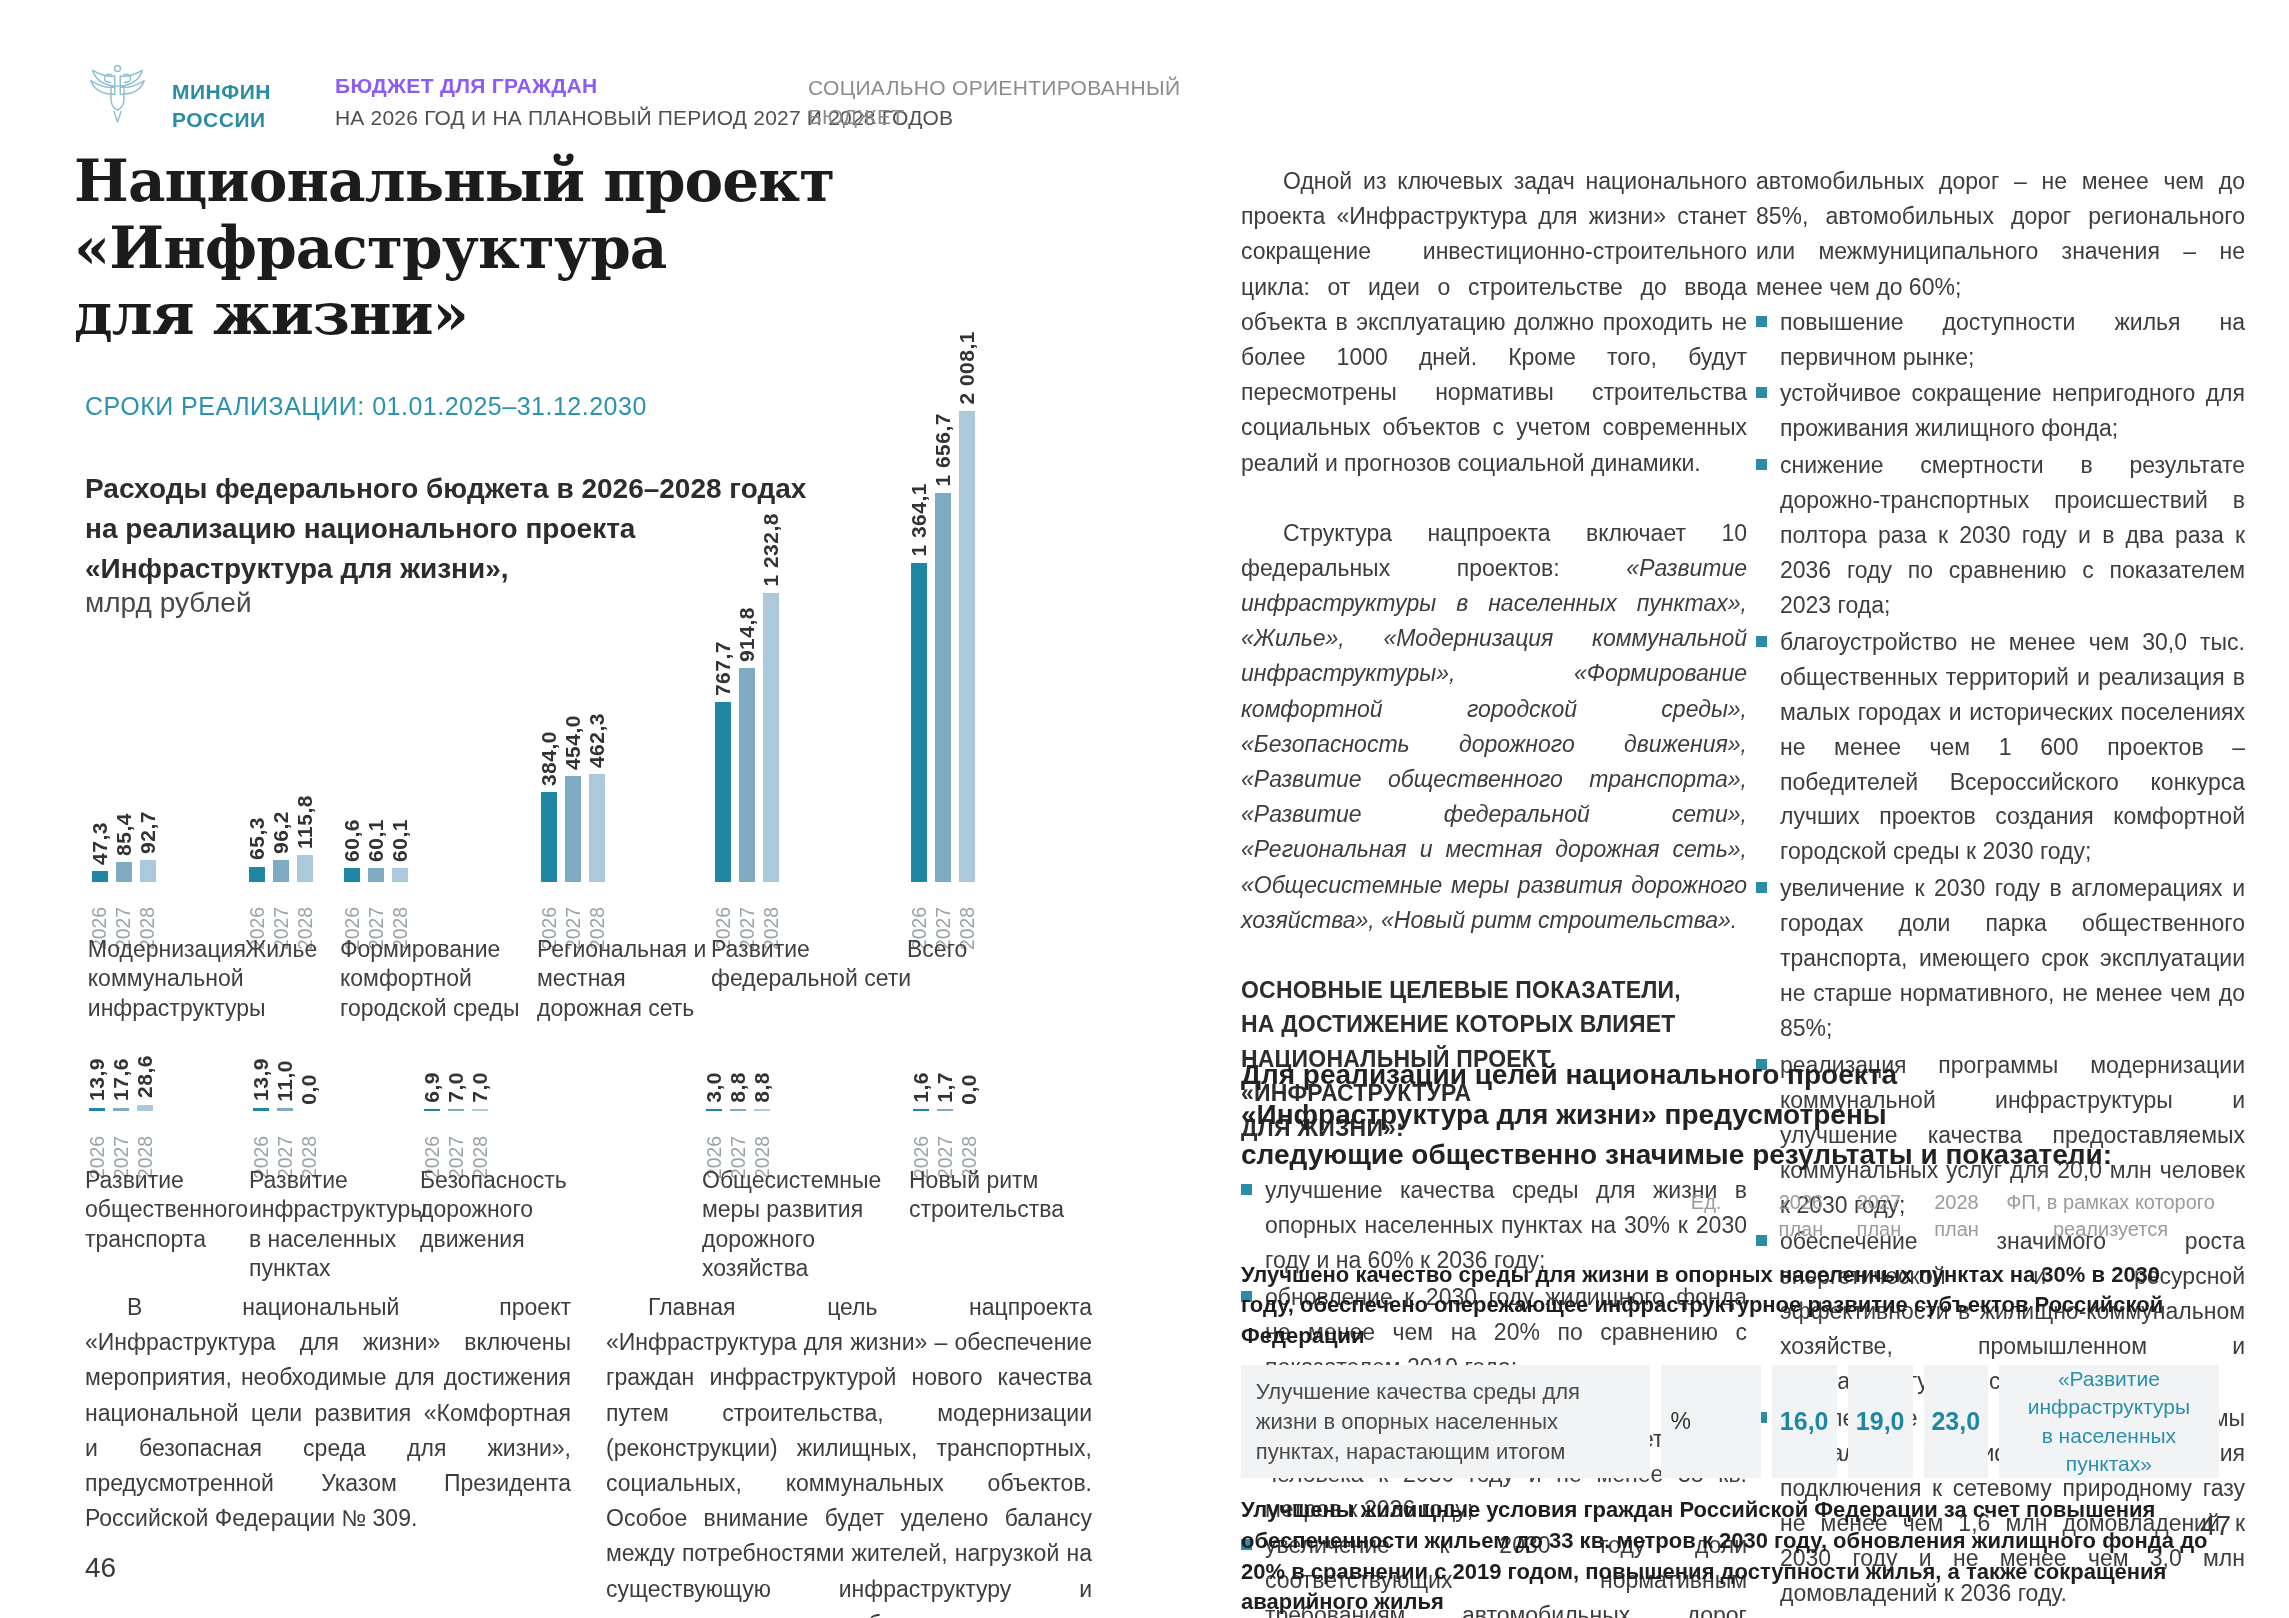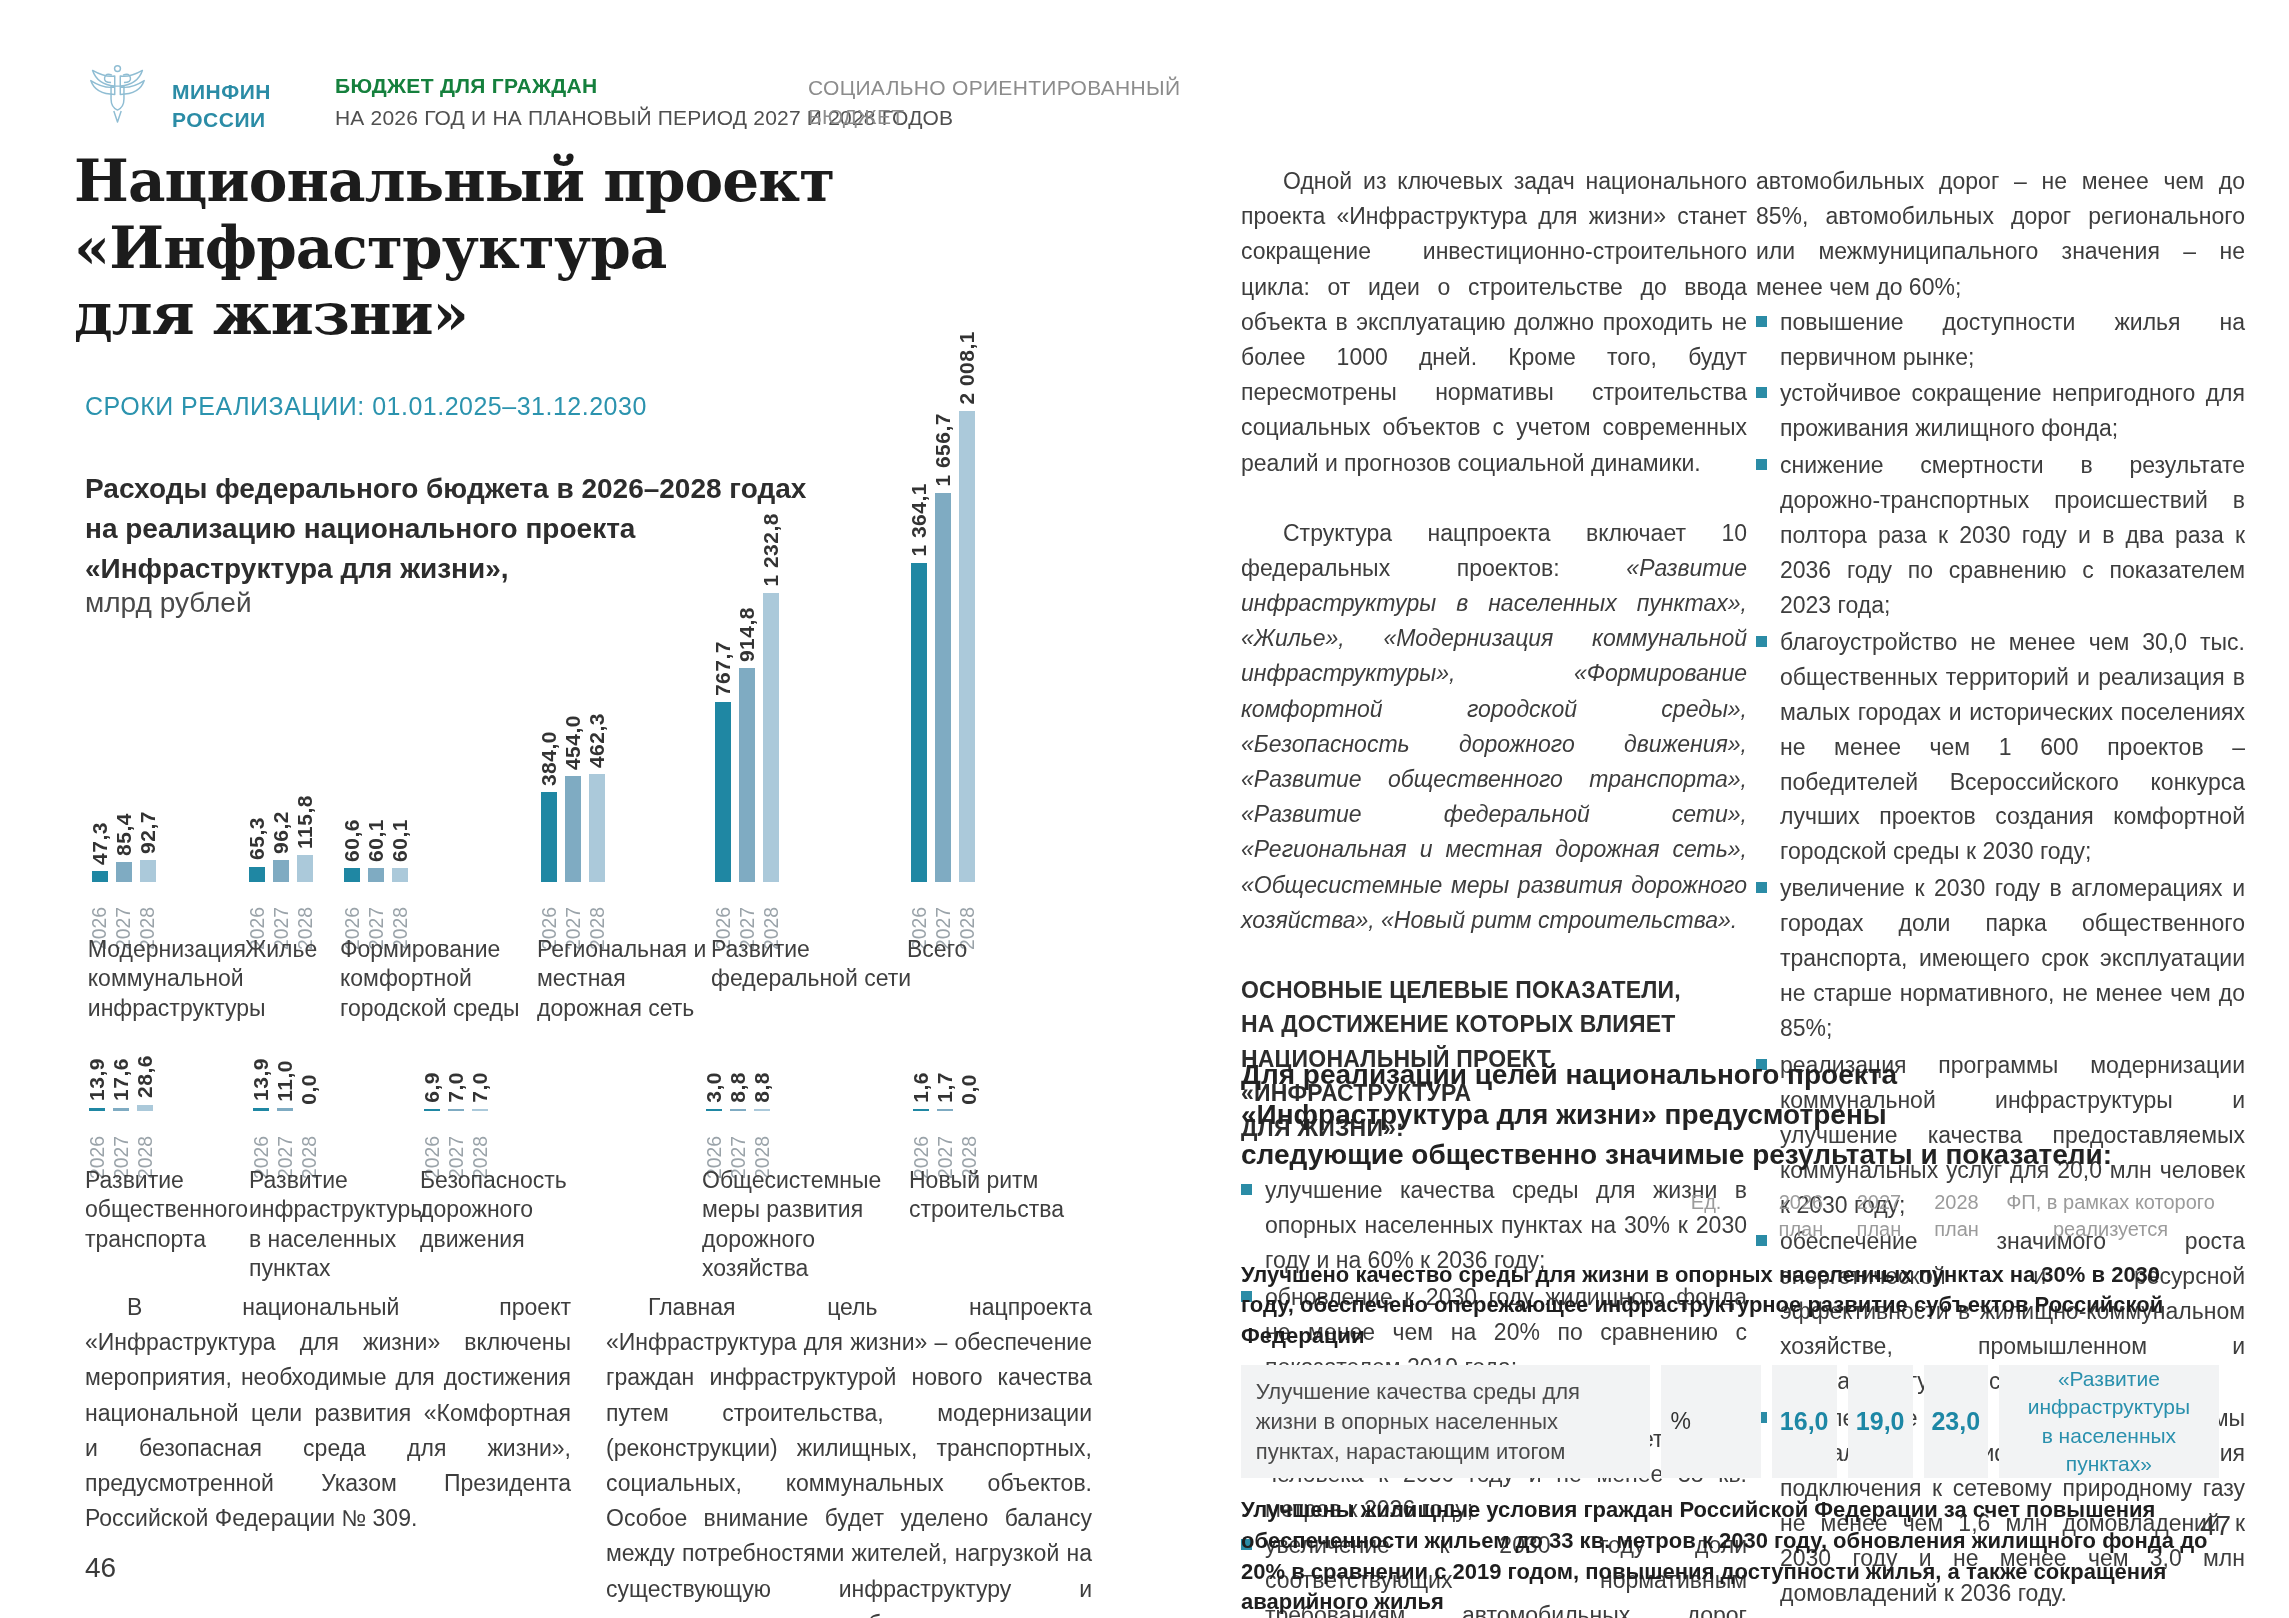--- a/index.html
+++ b/index.html
@@ -9,21 +9,21 @@
   .spread{
     position:relative; width:2290px; height:1619px; background:#ffffff;
     font-family:"Liberation Sans", sans-serif; color:var(--body); overflow:hidden;
   }
   
   .page-header{position:absolute; left:88px; top:65px; width:2114px; height:74px;}
   .emblem{position:absolute; left:0; top:-3.7px; width:59px; height:65px;}
   .brand-name{position:absolute; left:84px; top:13px; font-size:21px; font-weight:bold;
     color:var(--accent); line-height:1.35; white-space:pre-line; letter-spacing:0.5px;}
   .doc-meta{position:absolute; left:247px; top:9.2px;}
-  .doc-title{font-size:21px; font-weight:bold; color:#15803d; letter-spacing:0.3px;}
+  .doc-title{font-size:21px; font-weight:bold; color:#8b5cf6; letter-spacing:0.3px;}
   .doc-subtitle{font-size:21px; color:#4f4f4f; margin-top:7.4px; letter-spacing:0.2px;}
   .doc-tag{position:absolute; left:720px; top:9.2px; font-size:21px; color:#8c8c8c;
     line-height:1.35; white-space:pre-line; letter-spacing:0.3px;}
   
   .main-title{position:absolute; left:74px; top:148px; margin:0;
     font-family:"DejaVu Serif", serif; font-weight:bold; font-size:58px; line-height:1.15;
     color:#1c1c1c; white-space:pre-line; letter-spacing:-0.9px;}
   .dates{position:absolute; left:85px; top:392px; font-size:25px; color:#2b93ae; letter-spacing:0.5px;}
   .chart-title{position:absolute; left:85px; top:469px; font-size:28px; font-weight:bold;
     color:#2d2d2d; line-height:1.43; white-space:pre-line;}

